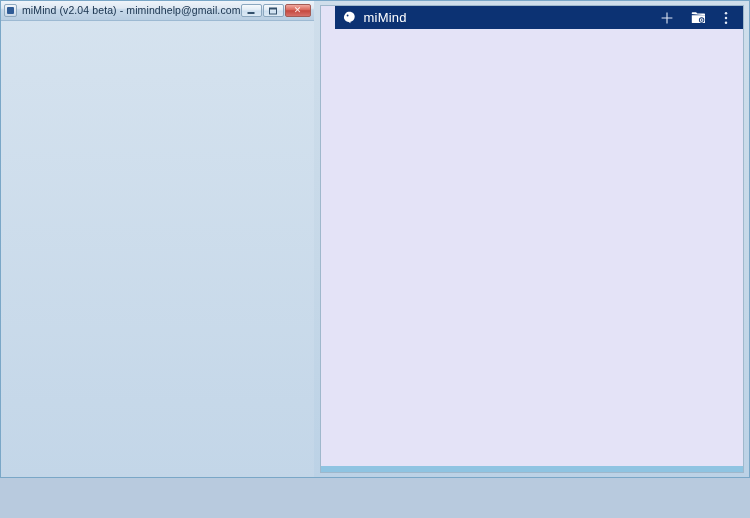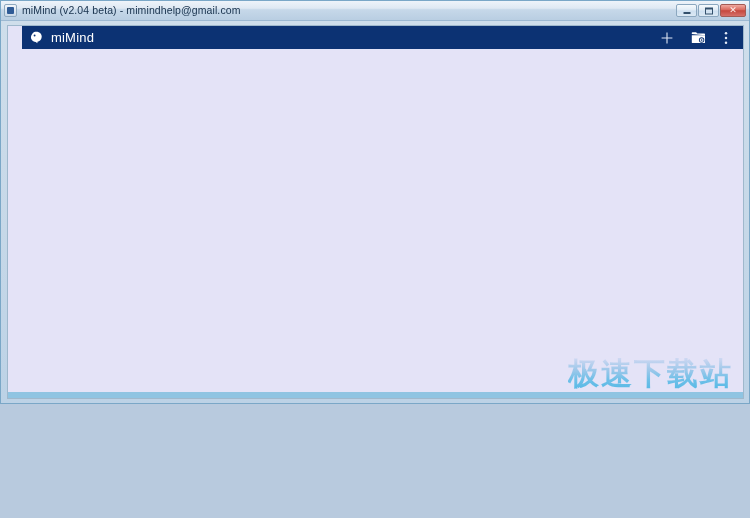--- a/index.html
+++ b/index.html
@@ -13,26 +13,25 @@
     overflow: hidden;
     font-family: "Liberation Sans", sans-serif;
     -webkit-font-smoothing: antialiased;
   }
 
   
   .window-frame {
     position: absolute;
     left: 0; top: 0;
     width: 750px;
-    height: 404px;
+    height: 478px;
     box-sizing: border-box;
     background: linear-gradient(to bottom, #d6e3ef 0%, #c3d6e8 100%);
     border: 1px solid #7aa7c7;
     display: flex;
-    flex-direction: column;
   }
 
   
   .os-titlebar {
     position: relative;
     height: 20px;
     flex: 0 0 20px;
     background: linear-gradient(to bottom,
                 #eef4fa 0%, #dfe9f3 38%, #c6d8e9 46%, #b9cee2 100%);
     border-bottom: 1px solid #9db9d2;
@@ -289,19 +288,18 @@
                 <circle cx="2" cy="7.0" r="1.25" fill="#e3e9f6"></circle>
                 <circle cx="2" cy="11.7" r="1.25" fill="#e3e9f6"></circle>
               </svg>
             </span>
           </div>
 
         </div>
       </div>
 
       <div class="canvas">
-        <div class="watermark">极速下载站</div>
         <div class="canvas-bottom-band"></div>
       </div>
 
     </div>
   </div>
 </div>
 
 </body></html>

